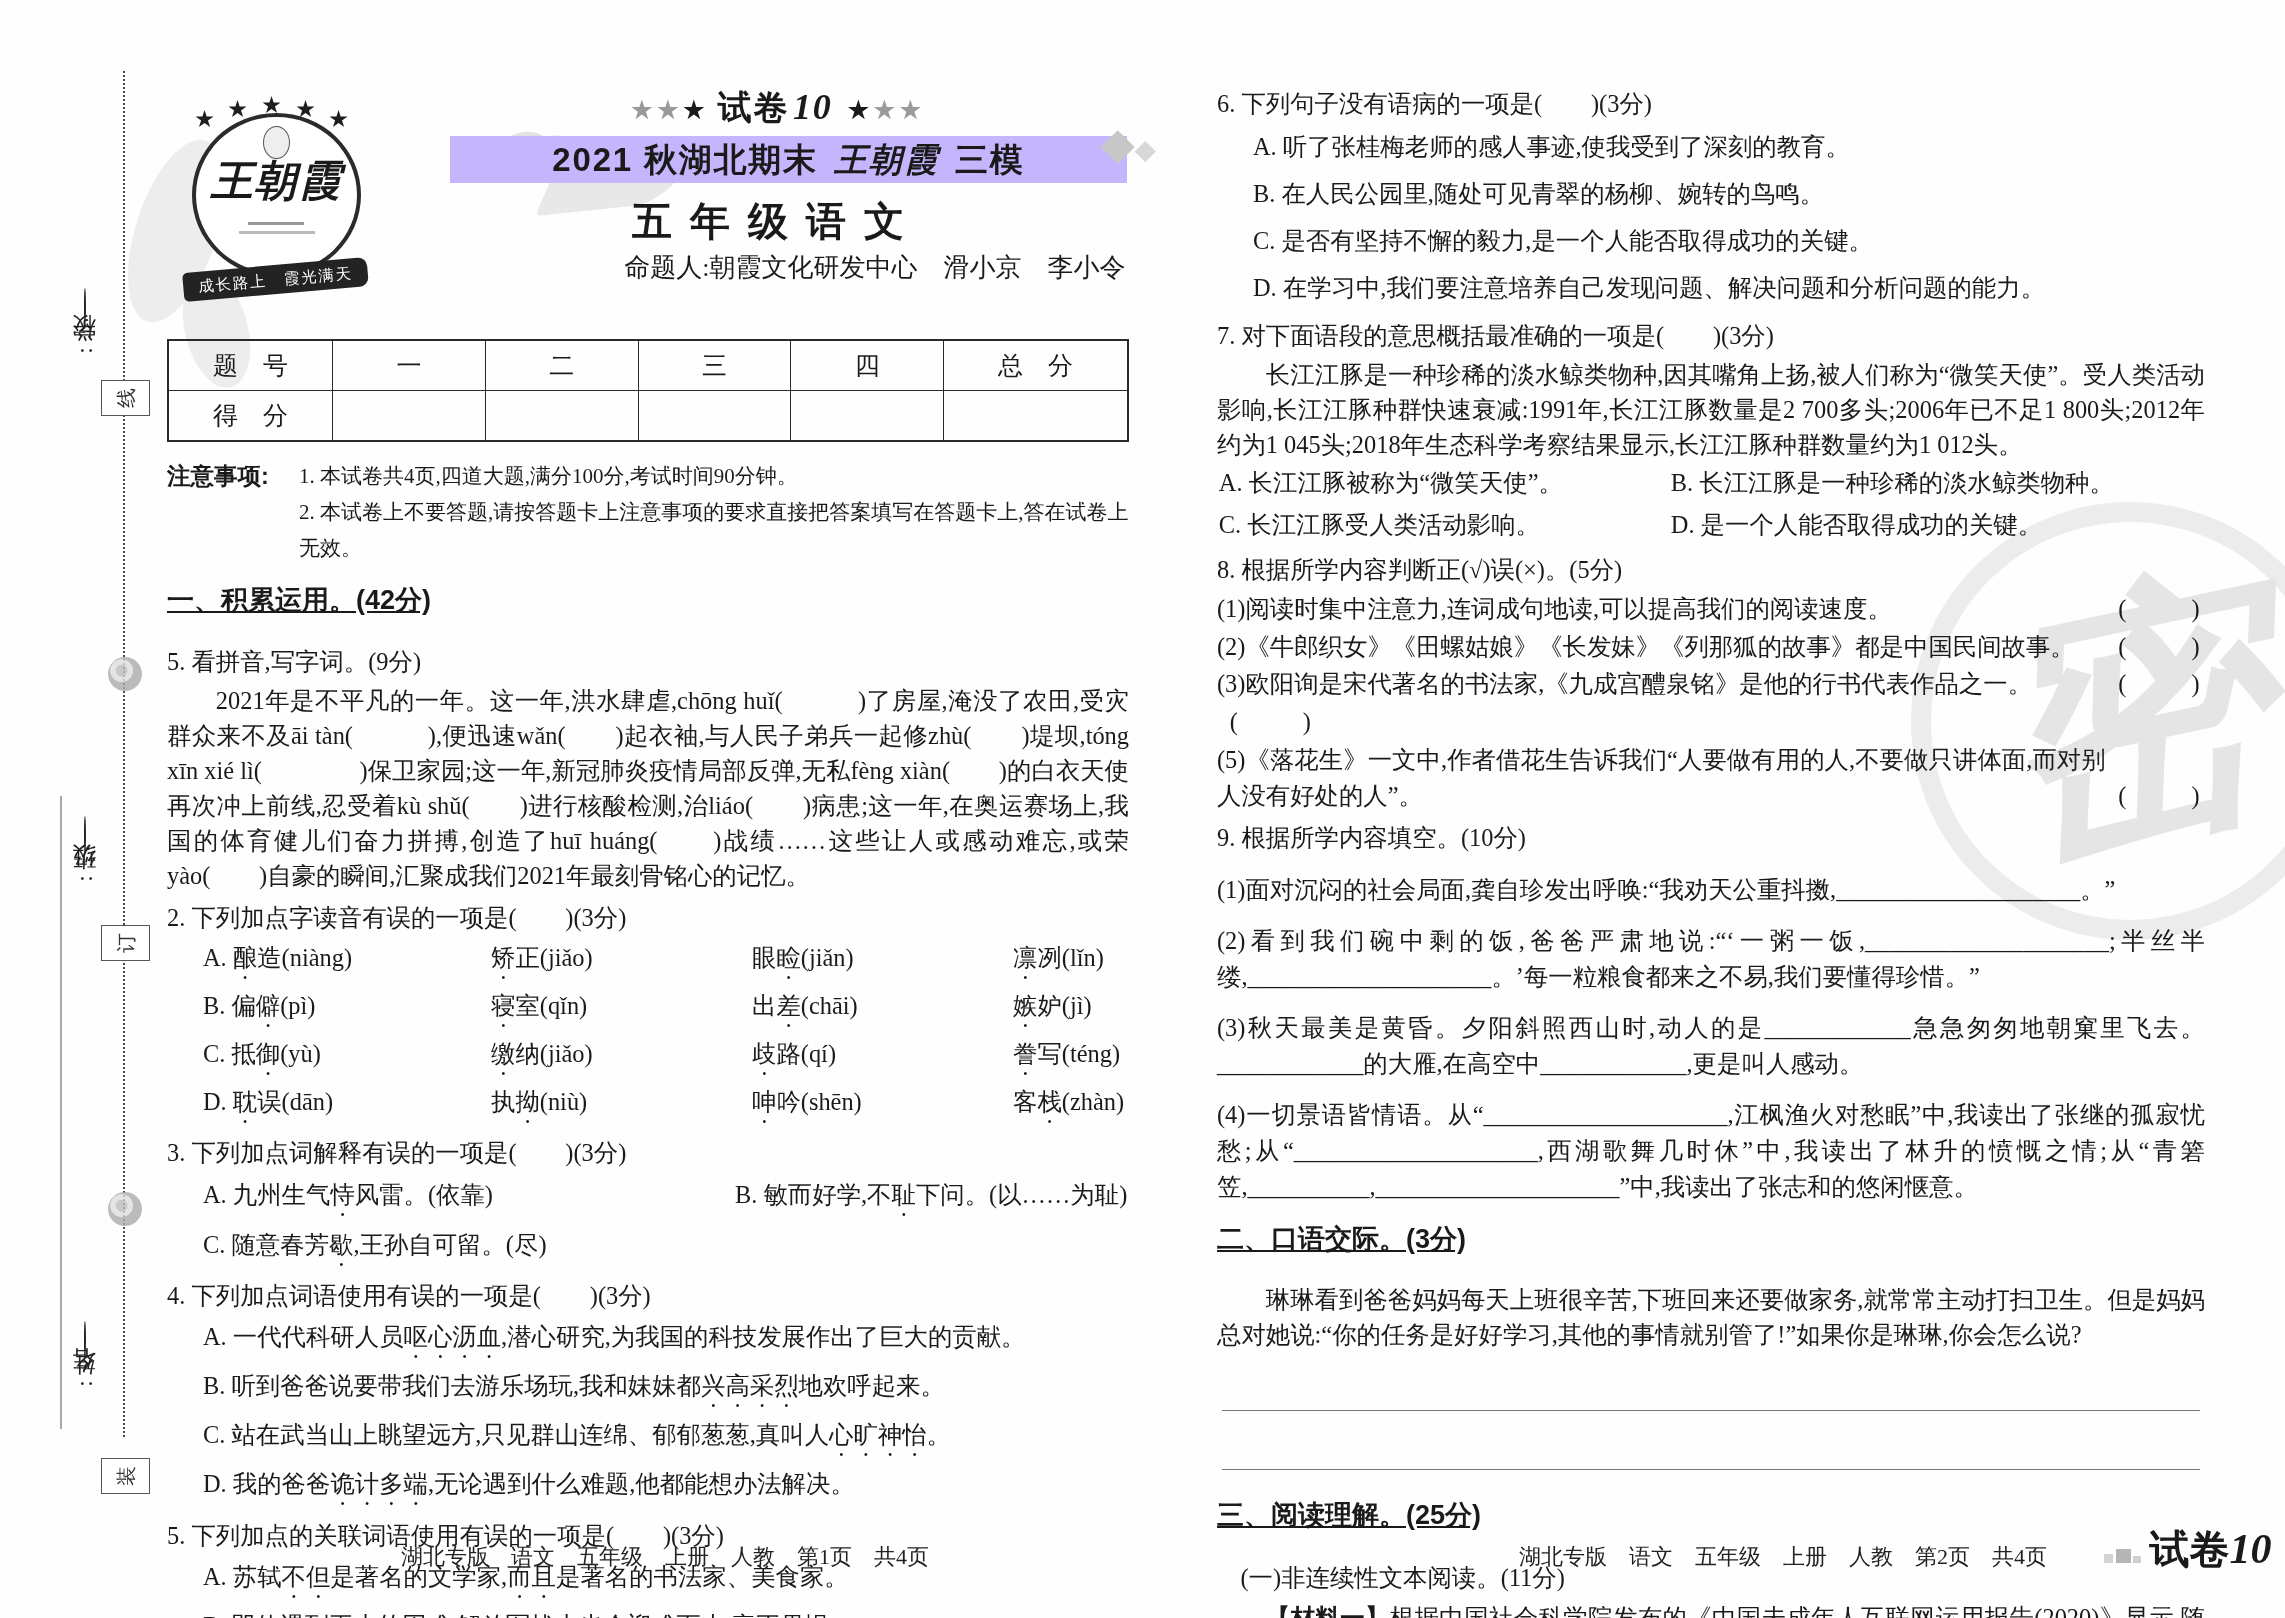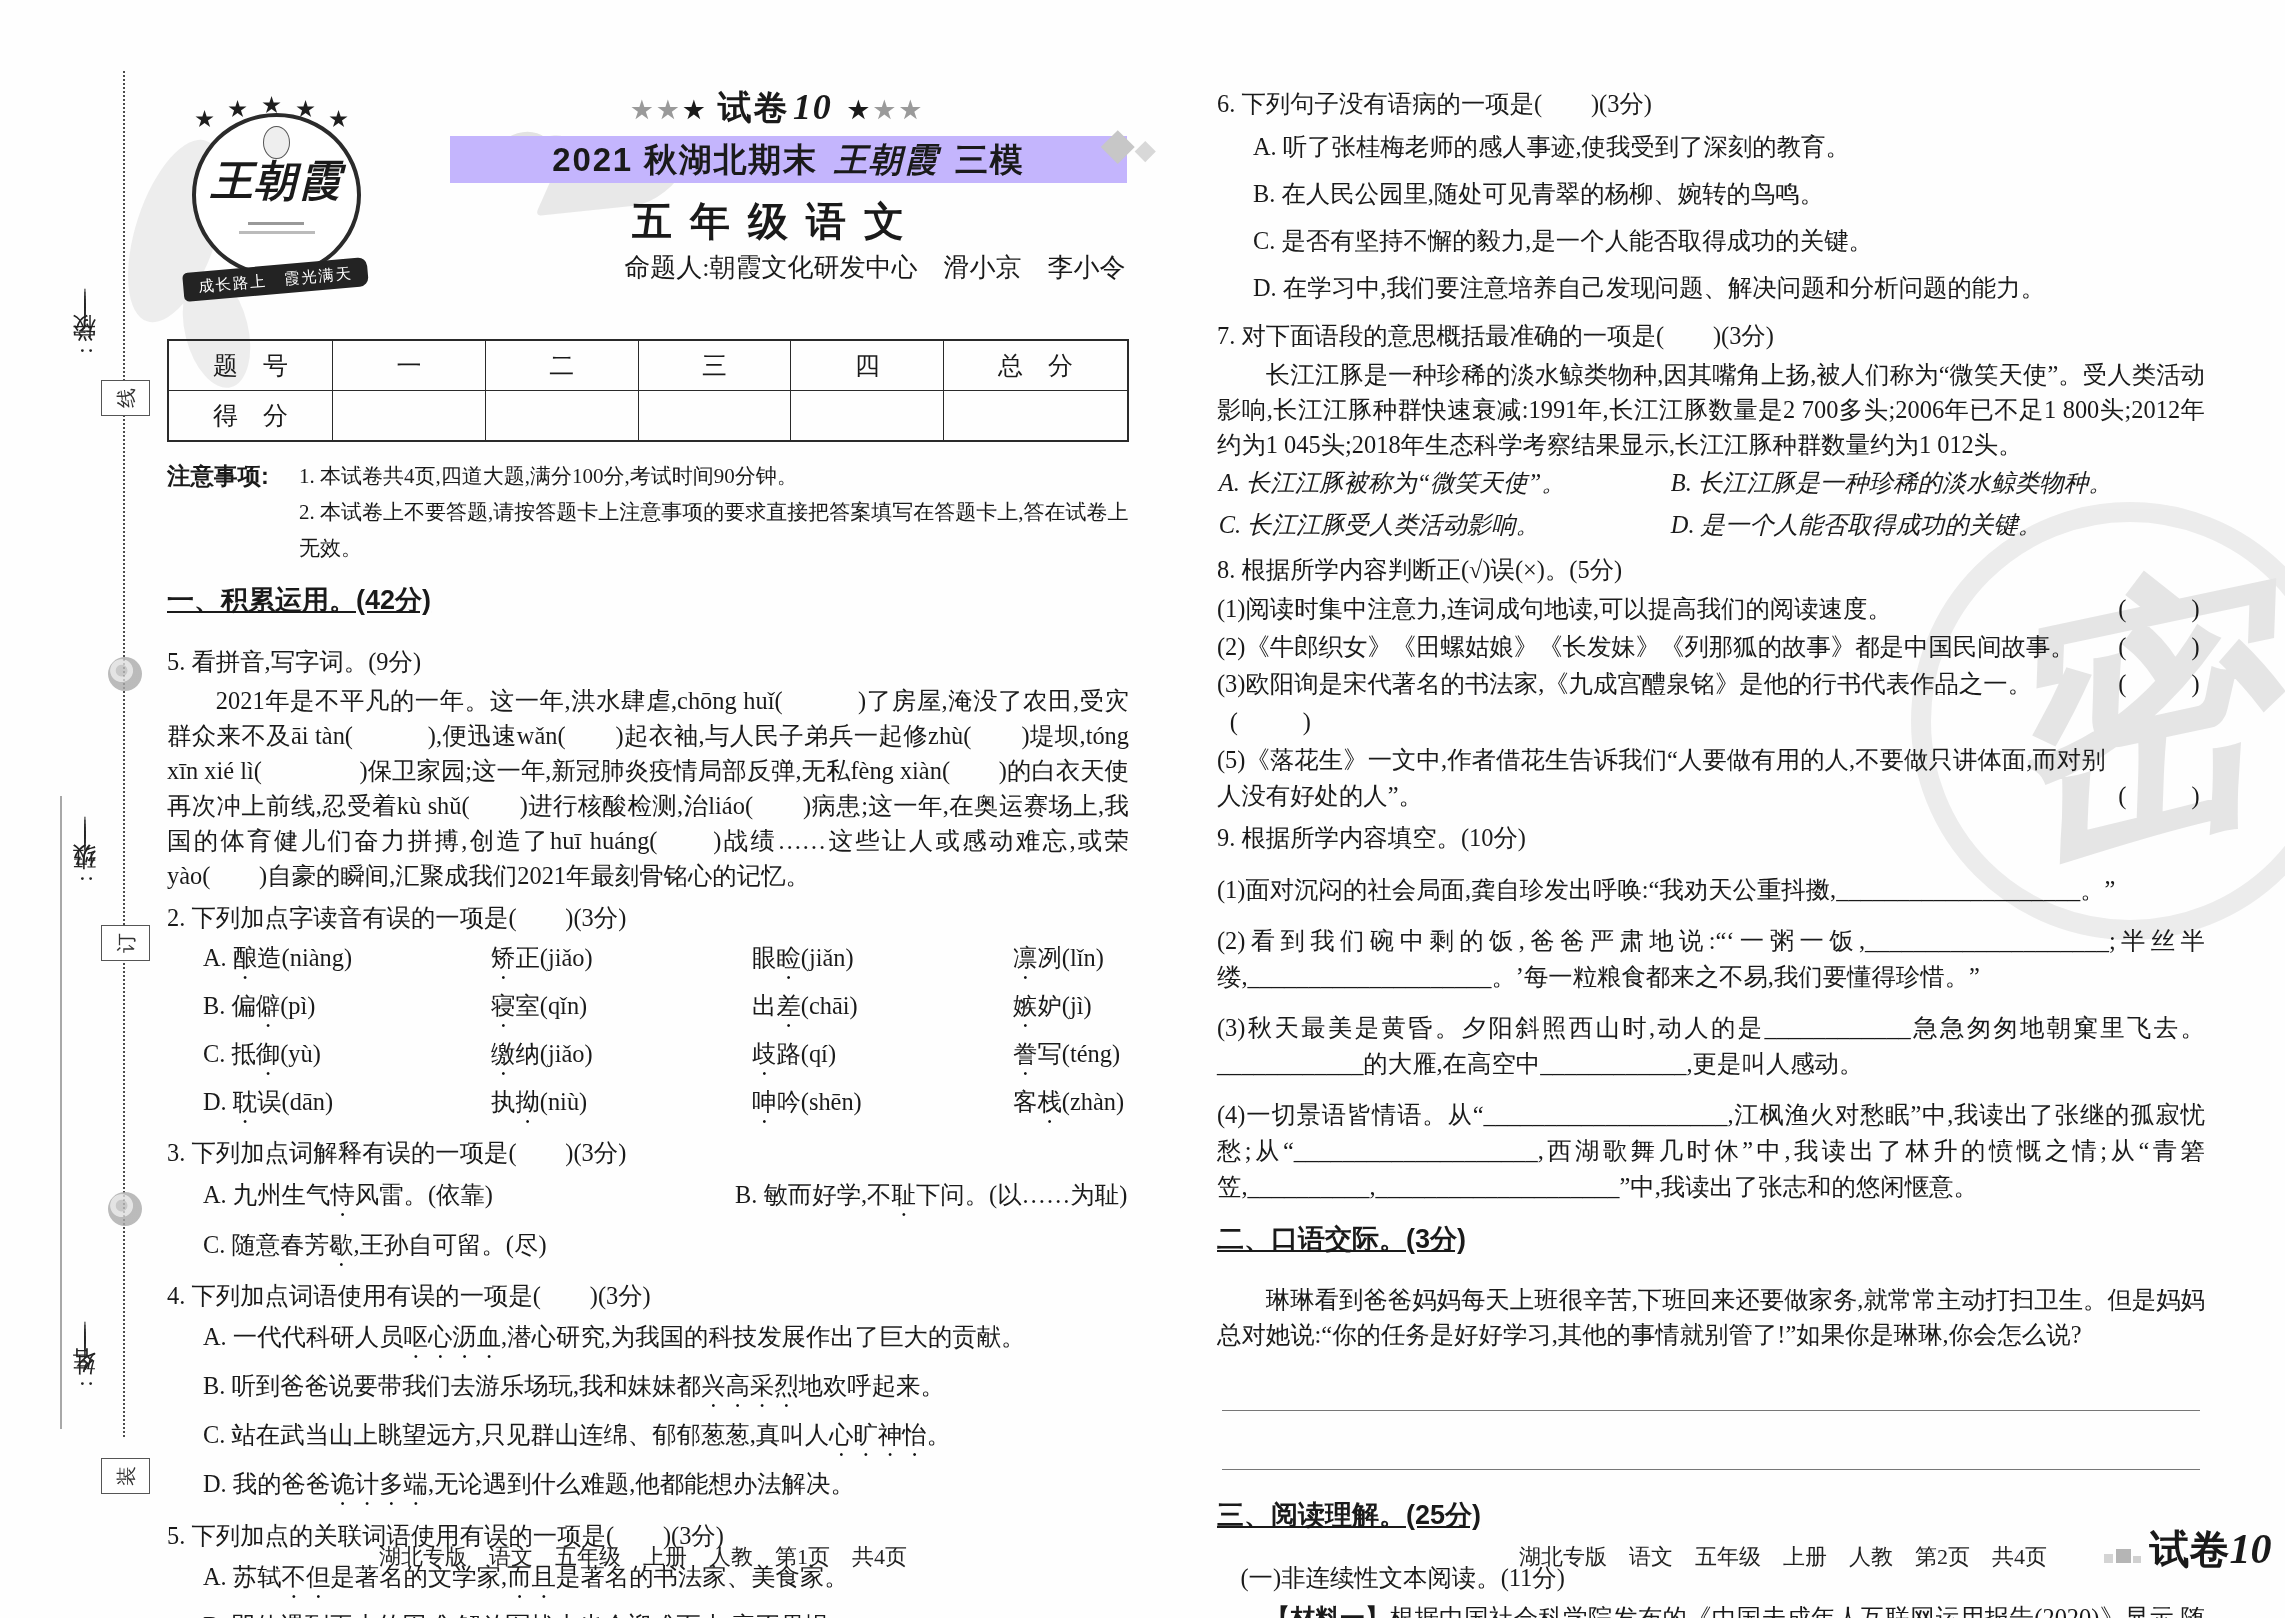--- a/index.html
+++ b/index.html
@@ -81,28 +81,28 @@
   .g2{display:grid;grid-template-columns:532px 1fr;padding-left:36px;line-height:45px;}
   .opt{padding-left:36px;line-height:43px;text-align:justify;}
   .opt.roomy{line-height:47px;}
   .dt{-webkit-text-emphasis:filled dot #111;text-emphasis:filled dot #111;
       -webkit-text-emphasis-position:under right;text-emphasis-position:under right;}
   
   .tf{display:flex;justify-content:space-between;align-items:flex-end;line-height:36px;margin-top:1.8px;}
   .tf .txt{flex:1;text-align:justify;}
   .tf .pr{margin-left:12.7px;white-space:nowrap;letter-spacing:5.4px;}
   .fill{line-height:36px;text-align:justify;margin-top:15px;}
-  .g2r{display:grid;grid-template-columns:452px 1fr;padding-left:1.8px;line-height:42px;font-style:italic;}
+  .g2r{display:grid;grid-template-columns:452px 1fr;padding-left:1.8px;line-height:42px;}
   .ansline{height:58px;border-bottom:1.8px solid #777;margin:0 5.4px;}
   .subhead{padding-left:23.5px;line-height:40px;margin-top:5.4px;}
   .material{line-height:36px;}
   .material .mlb{font-weight:700;font-family:"Liberation Sans","DejaVu Sans",sans-serif;}
   
   .footer{position:absolute;top:1540px;font-size:22px;text-align:center;z-index:1;color:#222;}
-  .footer.f1{left:162px;width:962px;font-family:Liberation Serif, serif;}
+  .footer.f1{left:184px;width:962px;font-family:Liberation Serif, serif;}
   .footer.f2{left:1289px;width:988px;}
   .corner{position:absolute;right:14.5px;top:1532px;z-index:2;white-space:nowrap;}
   .corner .sq1,.corner .sq2,.corner .sq3{display:inline-block;background:#c0c0c0;vertical-align:baseline;}
   .corner .sq1{width:9px;height:9px;background:#d4d4d4;margin-right:2.7px;}
   .corner .sq2{width:14.5px;height:14.5px;background:#b5b5b5;margin-right:2.7px;}
   .corner .sq3{width:7.2px;height:7.2px;background:#d0d0d0;margin-right:9px;}
   .corner .t{font-size:40px;font-weight:700;}
   .corner .n{font-size:42px;font-weight:700;font-style:italic;}
 </style>
 </head>

